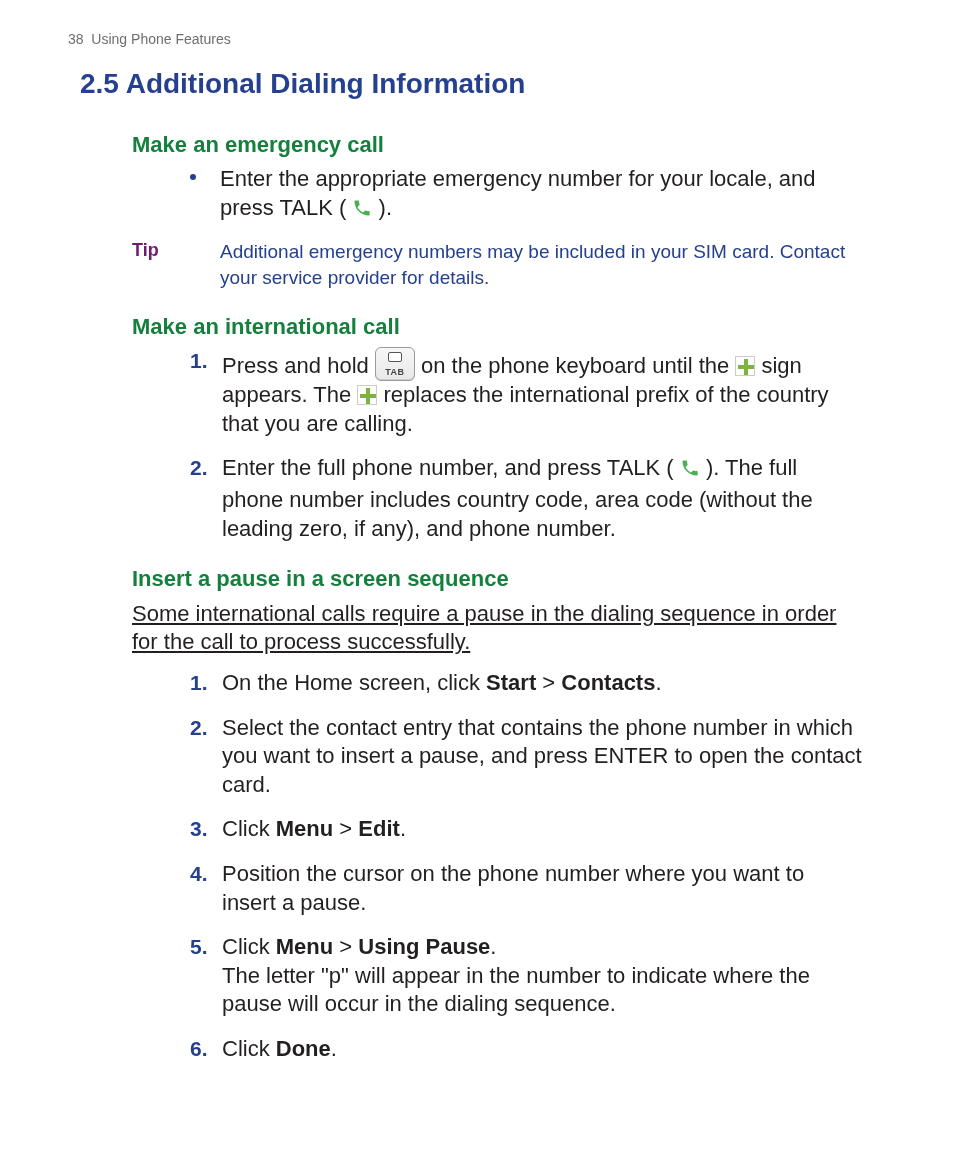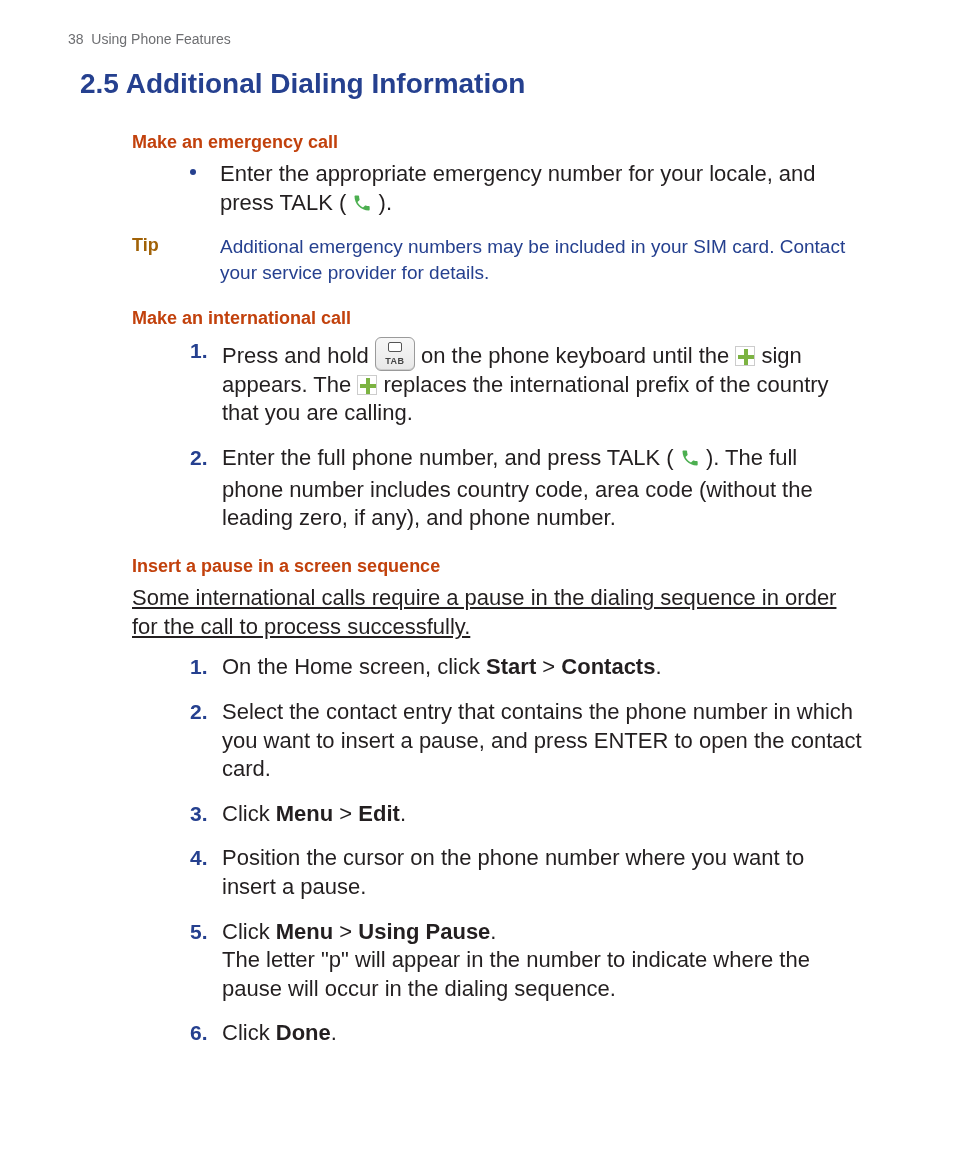--- a/index.html
+++ b/index.html
@@ -20,22 +20,22 @@
       margin-left: 8px;
     }
     h1.section-title {
       color: #25408f;
       font-size: 28px;
       font-weight: 700;
       margin-left: 20px;
       margin-bottom: 28px;
     }
     h2.subsection {
-      color: #c2410c;
-      font-size: 18px;
+      color: #15803d;
+      font-size: 22px;
       font-weight: 700;
       margin-left: 72px;
       margin-top: 22px;
       margin-bottom: 6px;
     }
     .bullet-block {
       margin-left: 130px;
       position: relative;
       padding-left: 30px;
       margin-bottom: 10px;
@@ -49,21 +49,21 @@
       background: #25408f;
       border-radius: 50%;
     }
     .tip-row {
       display: flex;
       margin-left: 72px;
       margin-top: 14px;
       margin-bottom: 8px;
     }
     .tip-label {
-      color: #a16207;
+      color: #701a75;
       font-weight: 700;
       font-size: 18px;
       width: 88px;
       flex-shrink: 0;
     }
     .tip-text {
       color: #25408f;
       font-size: 19px;
       line-height: 1.35;
     }

